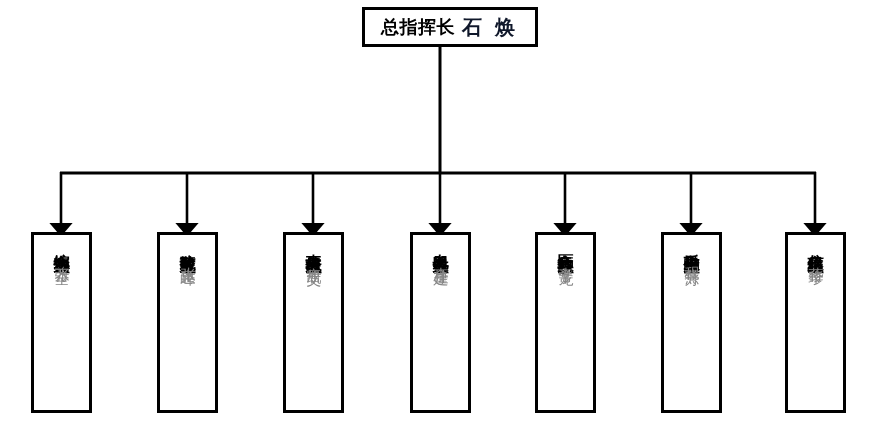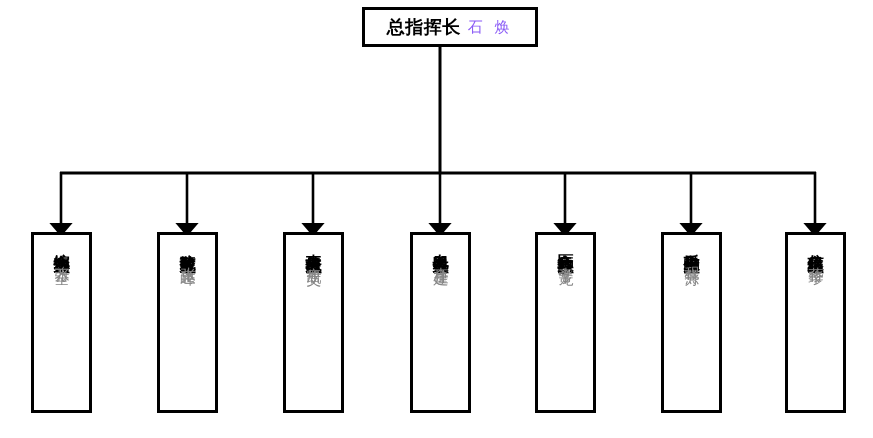--- a/index.html
+++ b/index.html
@@ -46,23 +46,23 @@
     gap: 7px;
     white-space: nowrap;
   }
   #root-node .node-title {
     font-size: 18px;
     font-weight: bold;
     color: #000000;
     letter-spacing: 0.5px;
   }
   #root-node .node-person {
-    font-size: 15px;
-    font-weight: normal;
-    color: #8b5cf6;
+    font-size: 20px;
+    font-weight: bold;
+    color: #0f172a;
     letter-spacing: 4px;
   }
 
   
   .group-node {
     top: 232px;
     width: 61px;
     height: 181px;
     padding: 6px 0 6px 0;
     display: flex;

